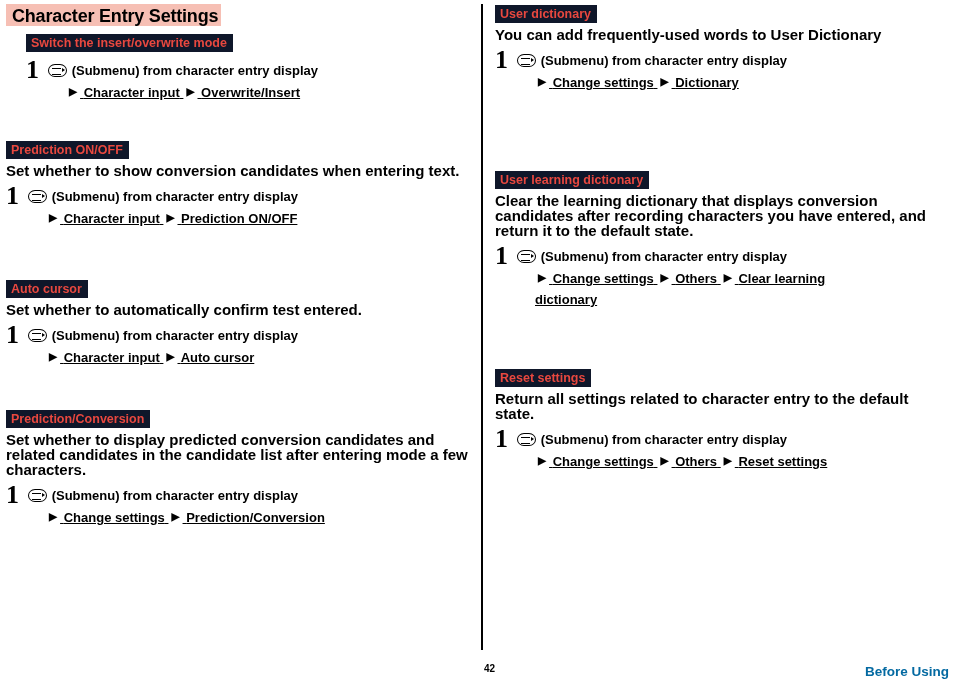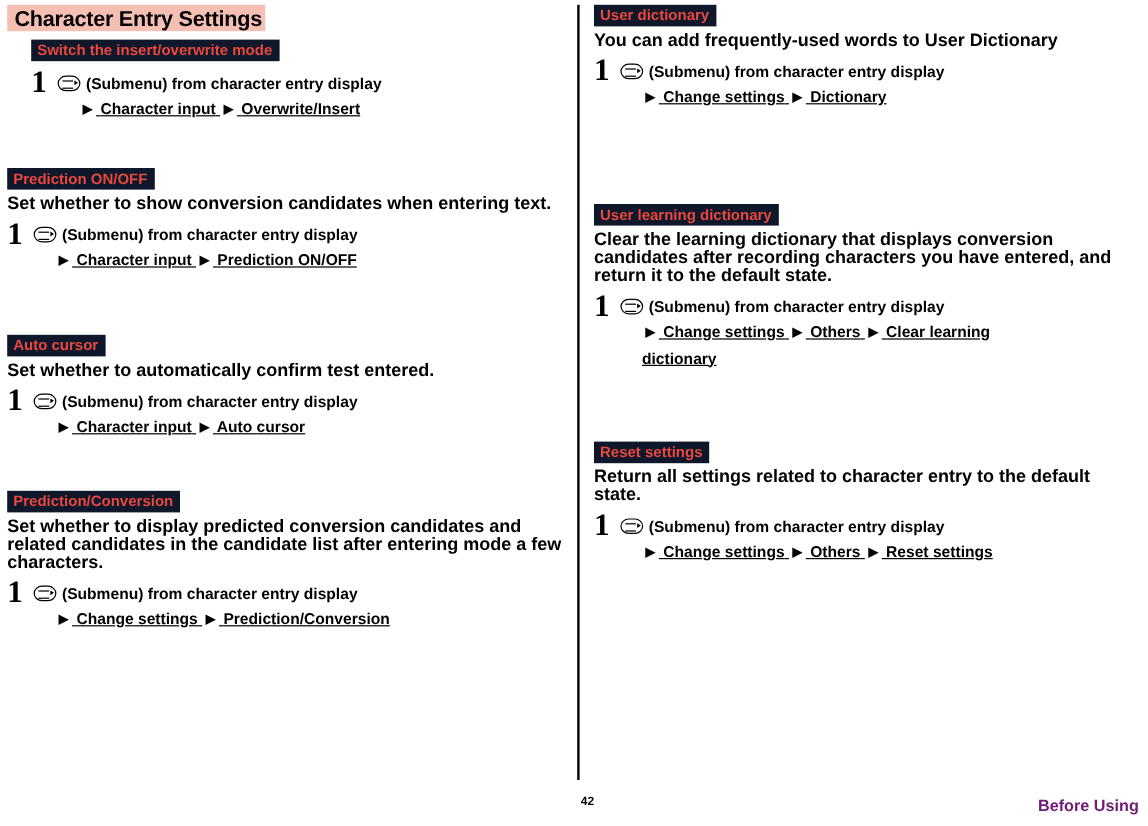--- a/index.html
+++ b/index.html
@@ -166,21 +166,21 @@
     font-size: 10px;
     font-weight: bold;
     margin-left: 38px;
   }
   .footer-chapter {
     position: absolute;
     right: 8px;
     top: 664px;
     font-size: 13.5px;
     font-weight: bold;
-    color: #701a75;
+    color: #0369a1;
   }
 </style>
 </head>
 <body>
 
 <div class="page">
 
   <div class="divider"></div>
 
   <div class="col col-left">

